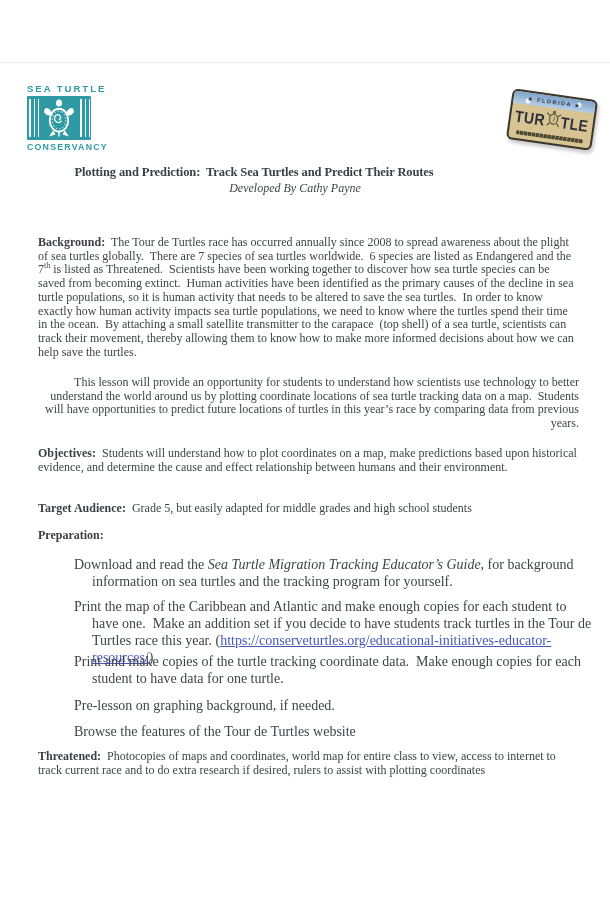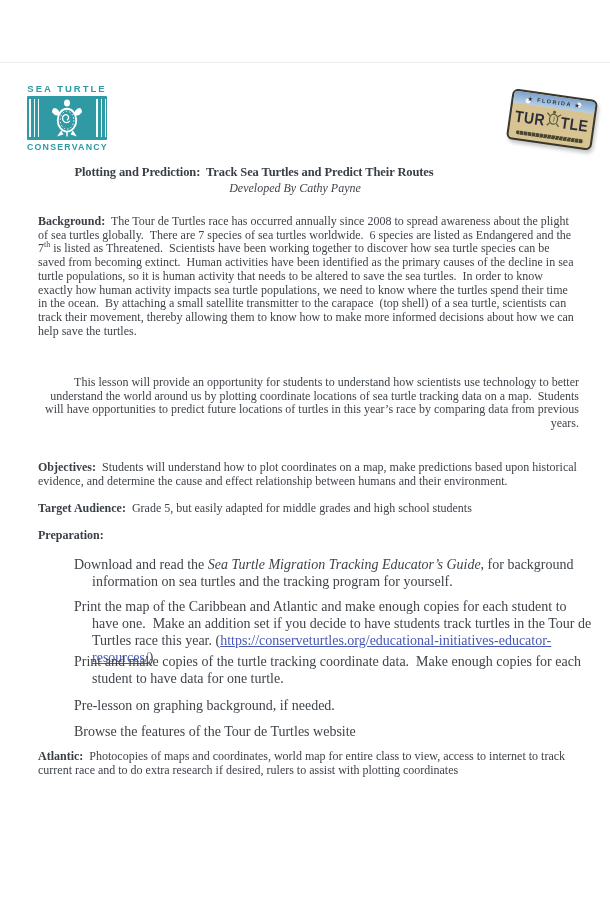--- a/index.html
+++ b/index.html
@@ -3,21 +3,21 @@
 <meta charset="utf-8">
 <style>
   html,body{margin:0;padding:0;}
   body{
     width:610px;height:915px;background:#ffffff;position:relative;overflow:hidden;
     font-family:"Liberation Serif", serif;color:#3f444a;
   }
   .page-top-line{position:absolute;top:62px;left:0;width:610px;border-top:1px solid #edecea;}
 
   
-  .stc-logo{position:absolute;left:27px;top:83px;width:80px;text-align:center;}
+  .stc-logo{position:absolute;left:27px;top:83px;width:64px;text-align:center;}
   .stc-logo .logo-word{font-family:"Liberation Sans",sans-serif;font-weight:bold;color:#2f9aa4;}
   .logo-word.top{font-size:9.5px;letter-spacing:2px;white-space:nowrap;}
   .logo-word.bottom{font-size:8.8px;letter-spacing:1.2px;white-space:nowrap;margin-top:2px;}
   .logo-box{height:44px;margin:2px 0 1px 0;background:#2f9aa4;display:flex;align-items:stretch;border-radius:1px;}
   .logo-stripes{width:11px;margin:3px 1px;background:repeating-linear-gradient(to right,transparent 0 1.5px,rgba(255,255,255,.95) 1.5px 2.8px,transparent 2.8px 4.4px);}
   .logo-turtle{flex:1;display:flex;align-items:center;justify-content:center;}
 
   
   .plate{
     position:absolute;left:509px;top:94px;width:82px;height:47px;
@@ -59,23 +59,23 @@
     position:absolute;left:38px;width:541px;
     font-size:12px;line-height:13.7px;white-space:pre-wrap;
   }
   .para b{color:#3a3f45;}
   sup{font-size:8px;line-height:0;}
   .prep-item{
     position:absolute;left:92px;width:501px;text-indent:-18px;
     font-size:14px;line-height:17px;white-space:pre-wrap;
   }
   a.doc-link{color:#4657b8;text-decoration:underline;}
-  .p-background{top:215px;}
+  .p-background{top:236px;}
   .p-lesson{top:376px;text-align:right;}
-  .p-objectives{top:461px;}
+  .p-objectives{top:447px;}
   .p-target{top:502px;}
   .p-preparation{top:529px;}
   .item-1{top:556px;}
   .item-2{top:598px;}
   .item-3{top:653px;}
   .item-4{top:697px;}
   .item-5{top:723px;}
   .p-materials{top:750px;}
 </style>
 </head>
@@ -140,13 +140,13 @@
 <div class="prep-item item-1"><span>Download and read the </span><i>Sea Turtle Migration Tracking Educator’s Guide</i><span>, for background information on sea turtles and the tracking program for yourself.</span></div>
 
 <div class="prep-item item-2"><span>Print the map of the Caribbean and Atlantic and make enough copies for each student to have one.  Make an addition set if you decide to have students track turtles in the Tour de Turtles race this year. (</span><a href="#" class="doc-link">https://conserveturtles.org/educational-initiatives-educator-resources/</a><span>)</span></div>
 
 <div class="prep-item item-3">Print and make copies of the turtle tracking coordinate data.  Make enough copies for each student to have data for one turtle.</div>
 
 <div class="prep-item item-4">Pre-lesson on graphing background, if needed.</div>
 
 <div class="prep-item item-5">Browse the features of the Tour de Turtles website</div>
 
-<div class="para p-materials"><b>Atlantic:</b><span>  Photocopies of maps and coordinates, world map for entire class to view, access to internet to track current race and to do extra research if desired, rulers to assist with plotting coordinates</span></div>
+<div class="para p-materials"><b>Threatened:</b><span>  Photocopies of maps and coordinates, world map for entire class to view, access to internet to track current race and to do extra research if desired, rulers to assist with plotting coordinates</span></div>
 
 </body></html>

